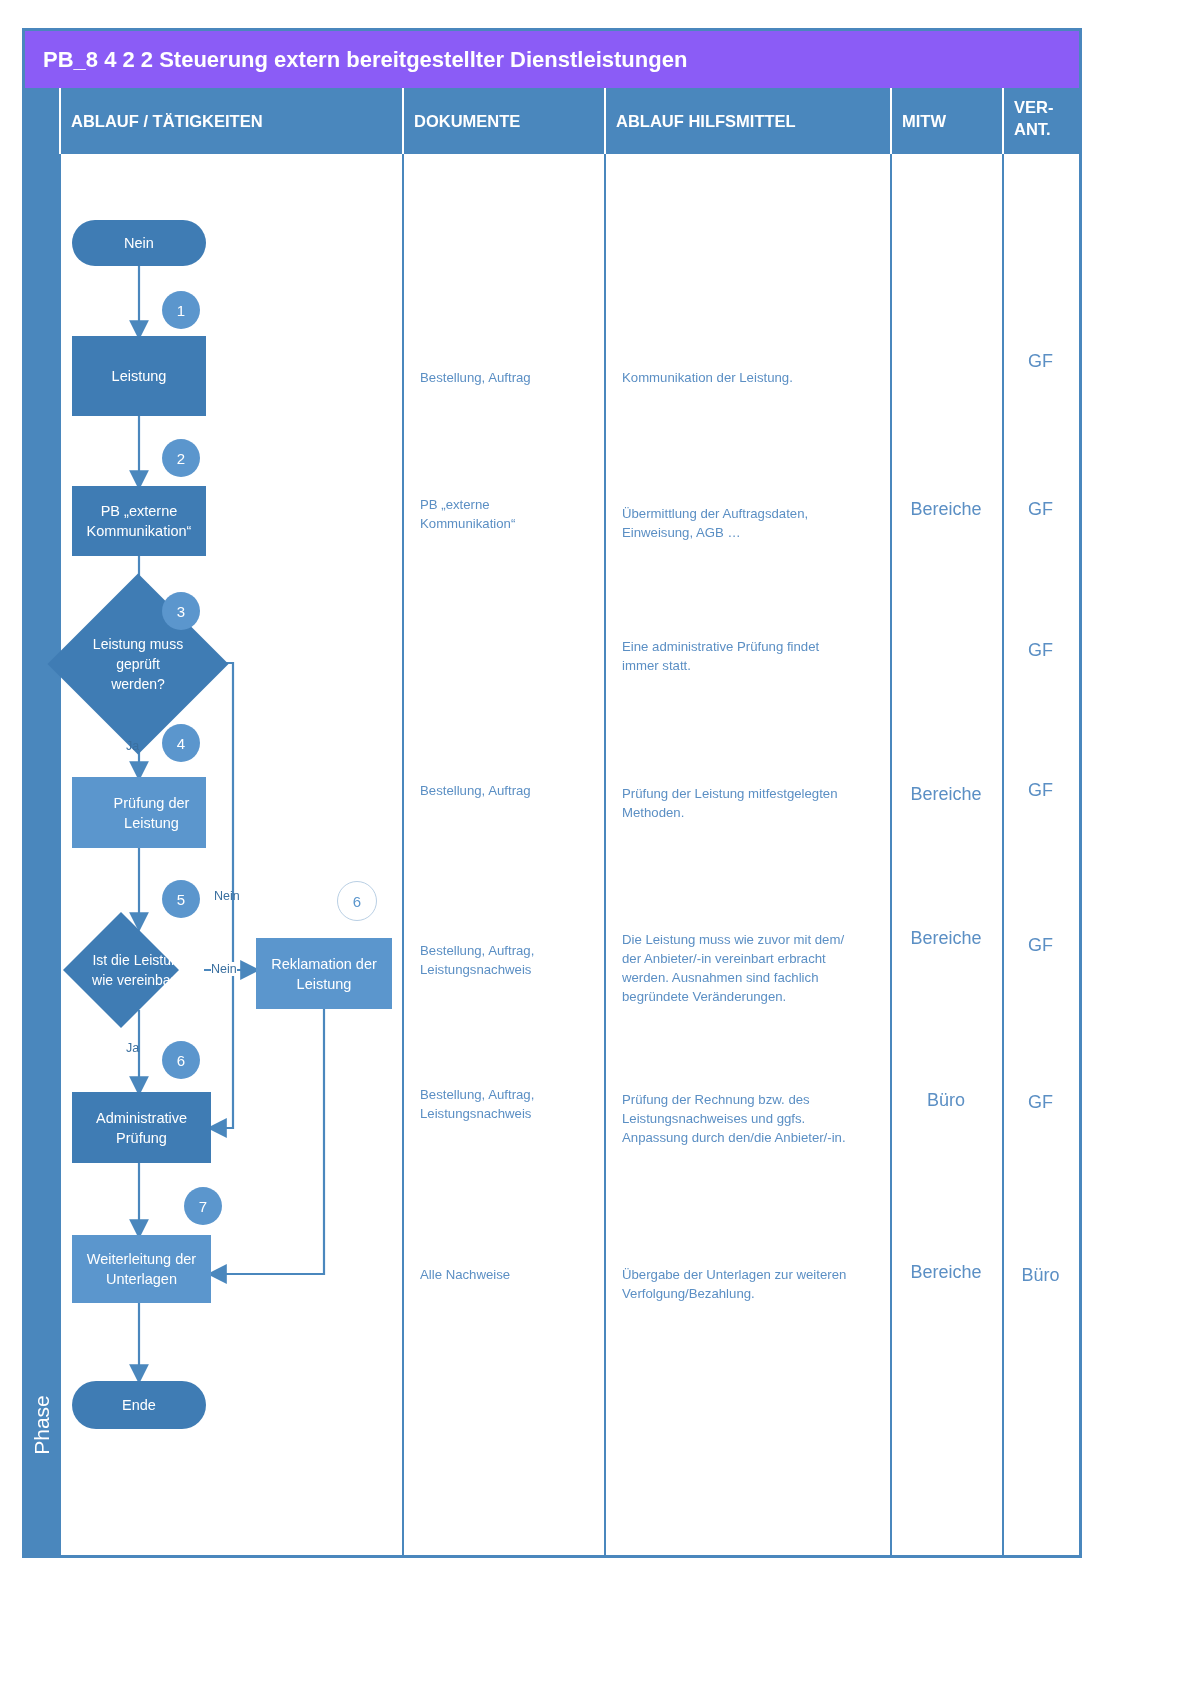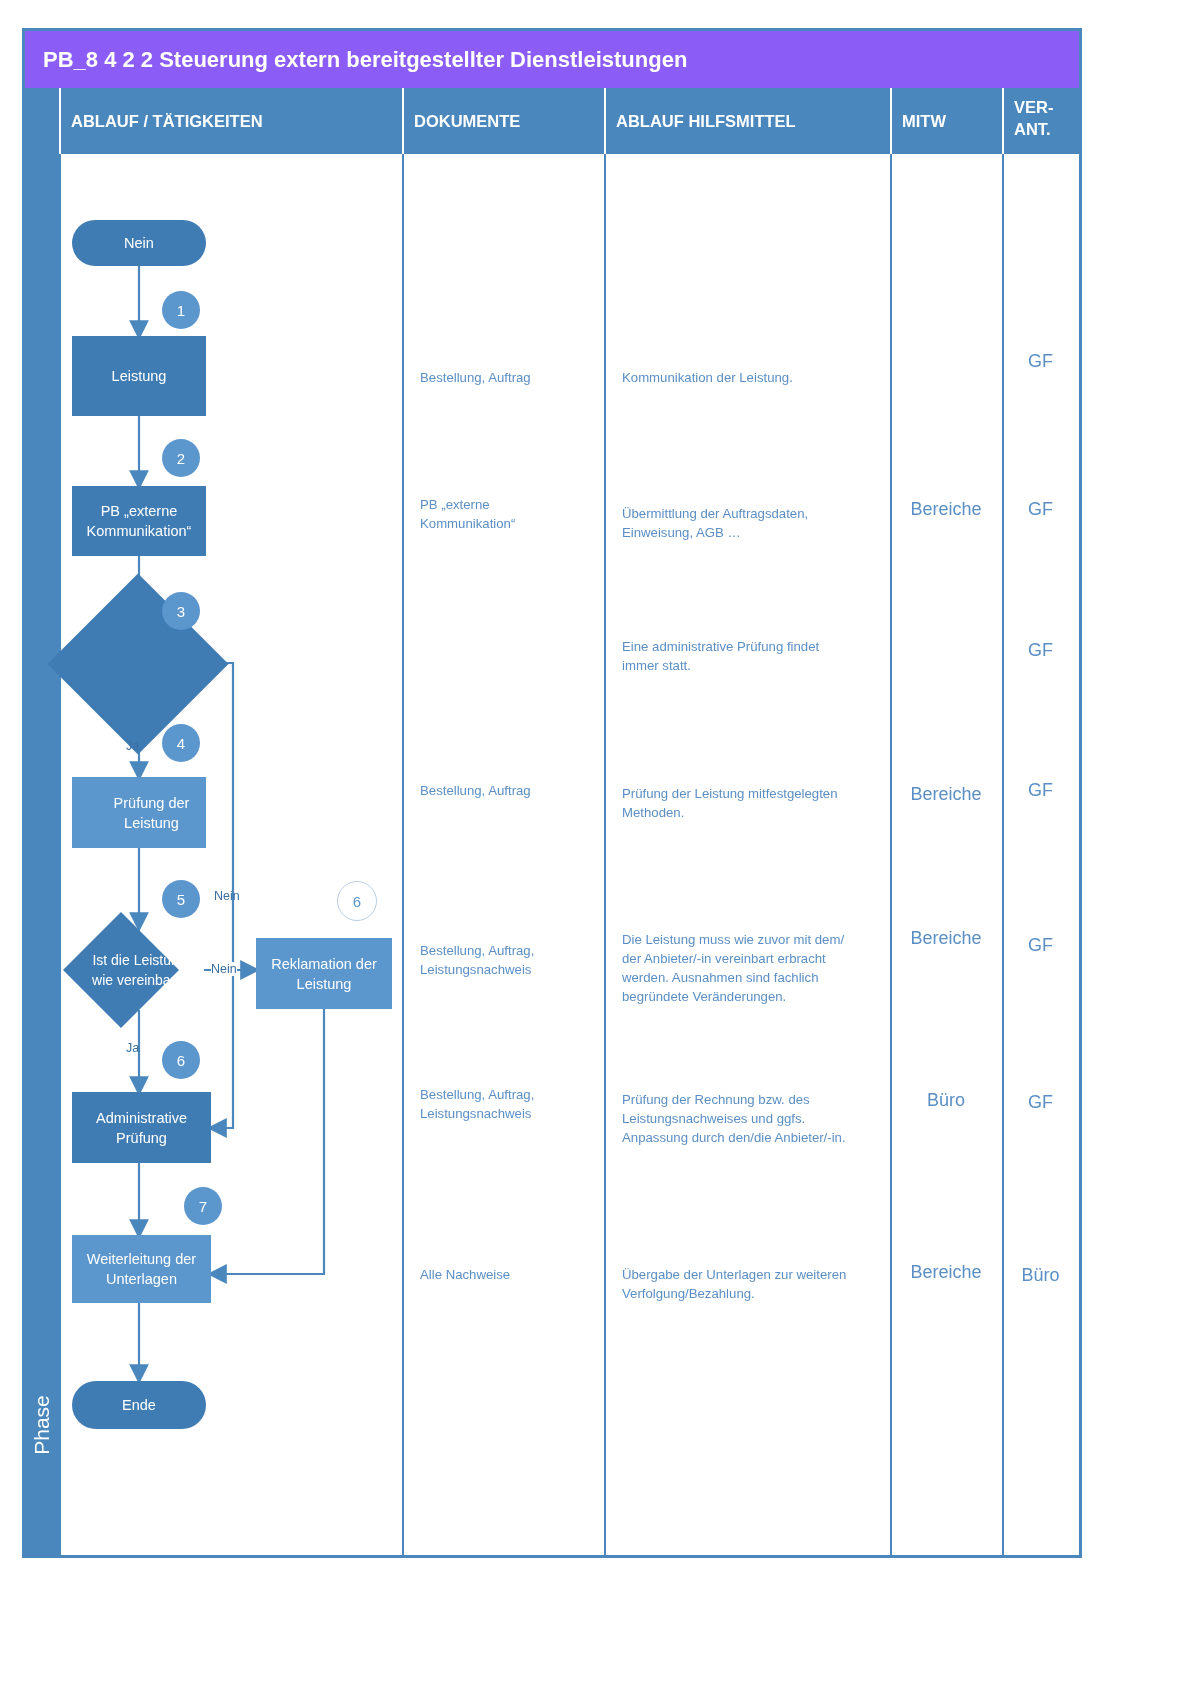--- a/index.html
+++ b/index.html
@@ -157,20 +157,23 @@
   </svg>
 
   <div class="node dark term" style="left:72px;top:220px;width:134px;height:46px;">Nein</div>
 
   <div class="node dark proc" style="left:72px;top:336px;width:134px;height:80px;">Leistung</div>
 
   <div class="node dark proc" style="left:72px;top:486px;width:134px;height:70px;white-space:pre-line;">PB „externe
 Kommunikation“</div>
 
   <div class="diamond" style="left:74px;top:600px;width:128px;height:128px;"></div>
+  <div class="diamond-text" style="left:74px;top:600px;width:128px;height:128px;white-space:pre-line;">Leistung muss
+geprüft
+werden?</div>
 
   <div class="node proc" style="left:72px;top:777px;width:134px;height:71px;white-space:pre-line;padding-left:25px;">Prüfung der
 Leistung</div>
 
   <div class="diamond" style="left:80px;top:929px;width:82px;height:82px;"></div>
   <div class="diamond-text" style="left:62px;top:940px;width:155px;height:60px;white-space:pre-line;">Ist die Leistung
 wie vereinbart?</div>
 
   <div class="node proc" style="left:256px;top:938px;width:136px;height:71px;white-space:pre-line;">Reklamation der
 Leistung</div>

